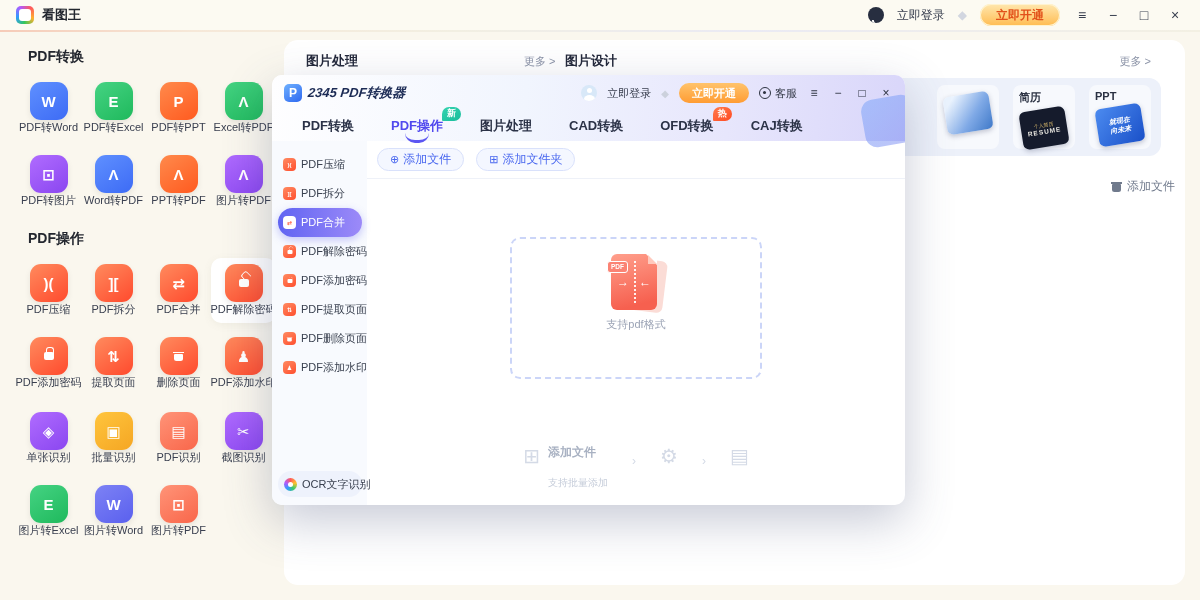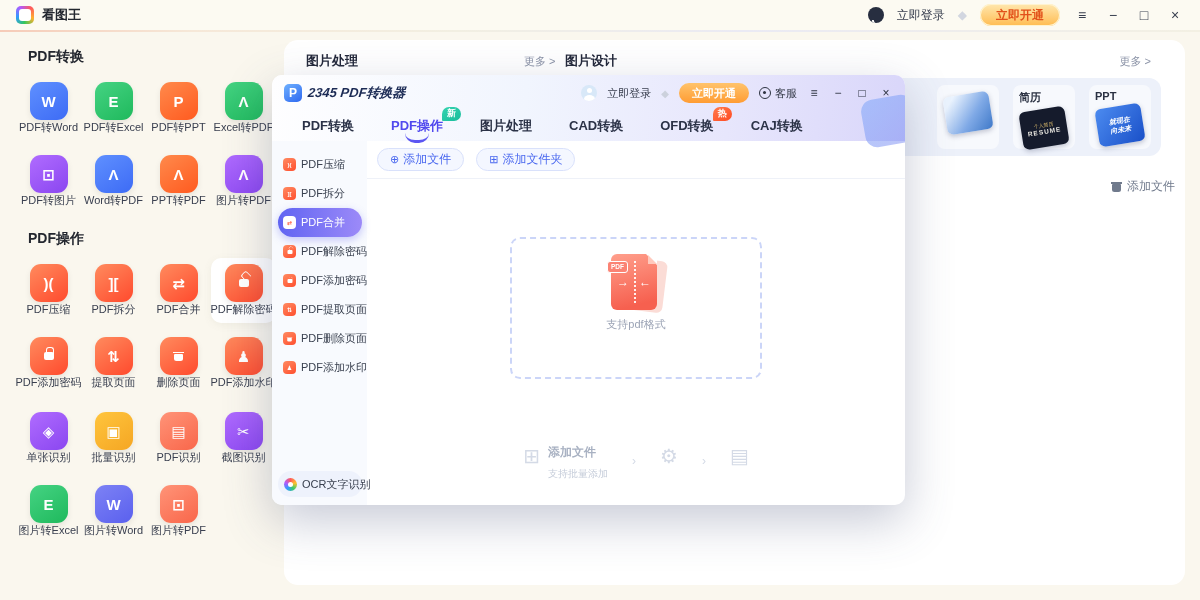--- a/index.html
+++ b/index.html
@@ -159,21 +159,21 @@
   .pdf-arrow { position:absolute; top:50%; transform:translateY(-50%); color:#fff; font-weight:bold; font-size:12px; }
   .pdf-arrow.l { left:6px; } .pdf-arrow.r { right:6px; }
   .dz-title { margin-top:12px; font-size:13px; font-weight:bold; color:#27314E; }
   .dz-title .hl { color:#3D66F0; }
   .dz-sub { margin-top:5px; font-size:11px; color:#9BA3B5; }
 
   .steps { position:absolute; left:0; right:0; top:303px; display:flex; justify-content:center; align-items:flex-start; gap:24px; }
   .step { display:flex; gap:8px; }
   .step-icon { font-size:20px; color:#D4DAE6; line-height:1; margin-top:2px; }
   .step-title { font-size:12px; font-weight:bold; color:#A8B1C2; }
-  .step-desc { font-size:10px; color:#C6CDDA; margin-top:6px; }
+  .step-desc { font-size:10px; color:#C6CDDA; margin-top:15px; }
   .step-sep { color:#D4DAE6; font-size:12px; margin-top:10px; }
 </style>
 </head>
 <body>
 
 <div class="titlebar">
   <div class="app-logo"></div>
   <div class="app-title">看图王</div>
   <div class="tb-right">
     <span class="tb-avatar"></span>

